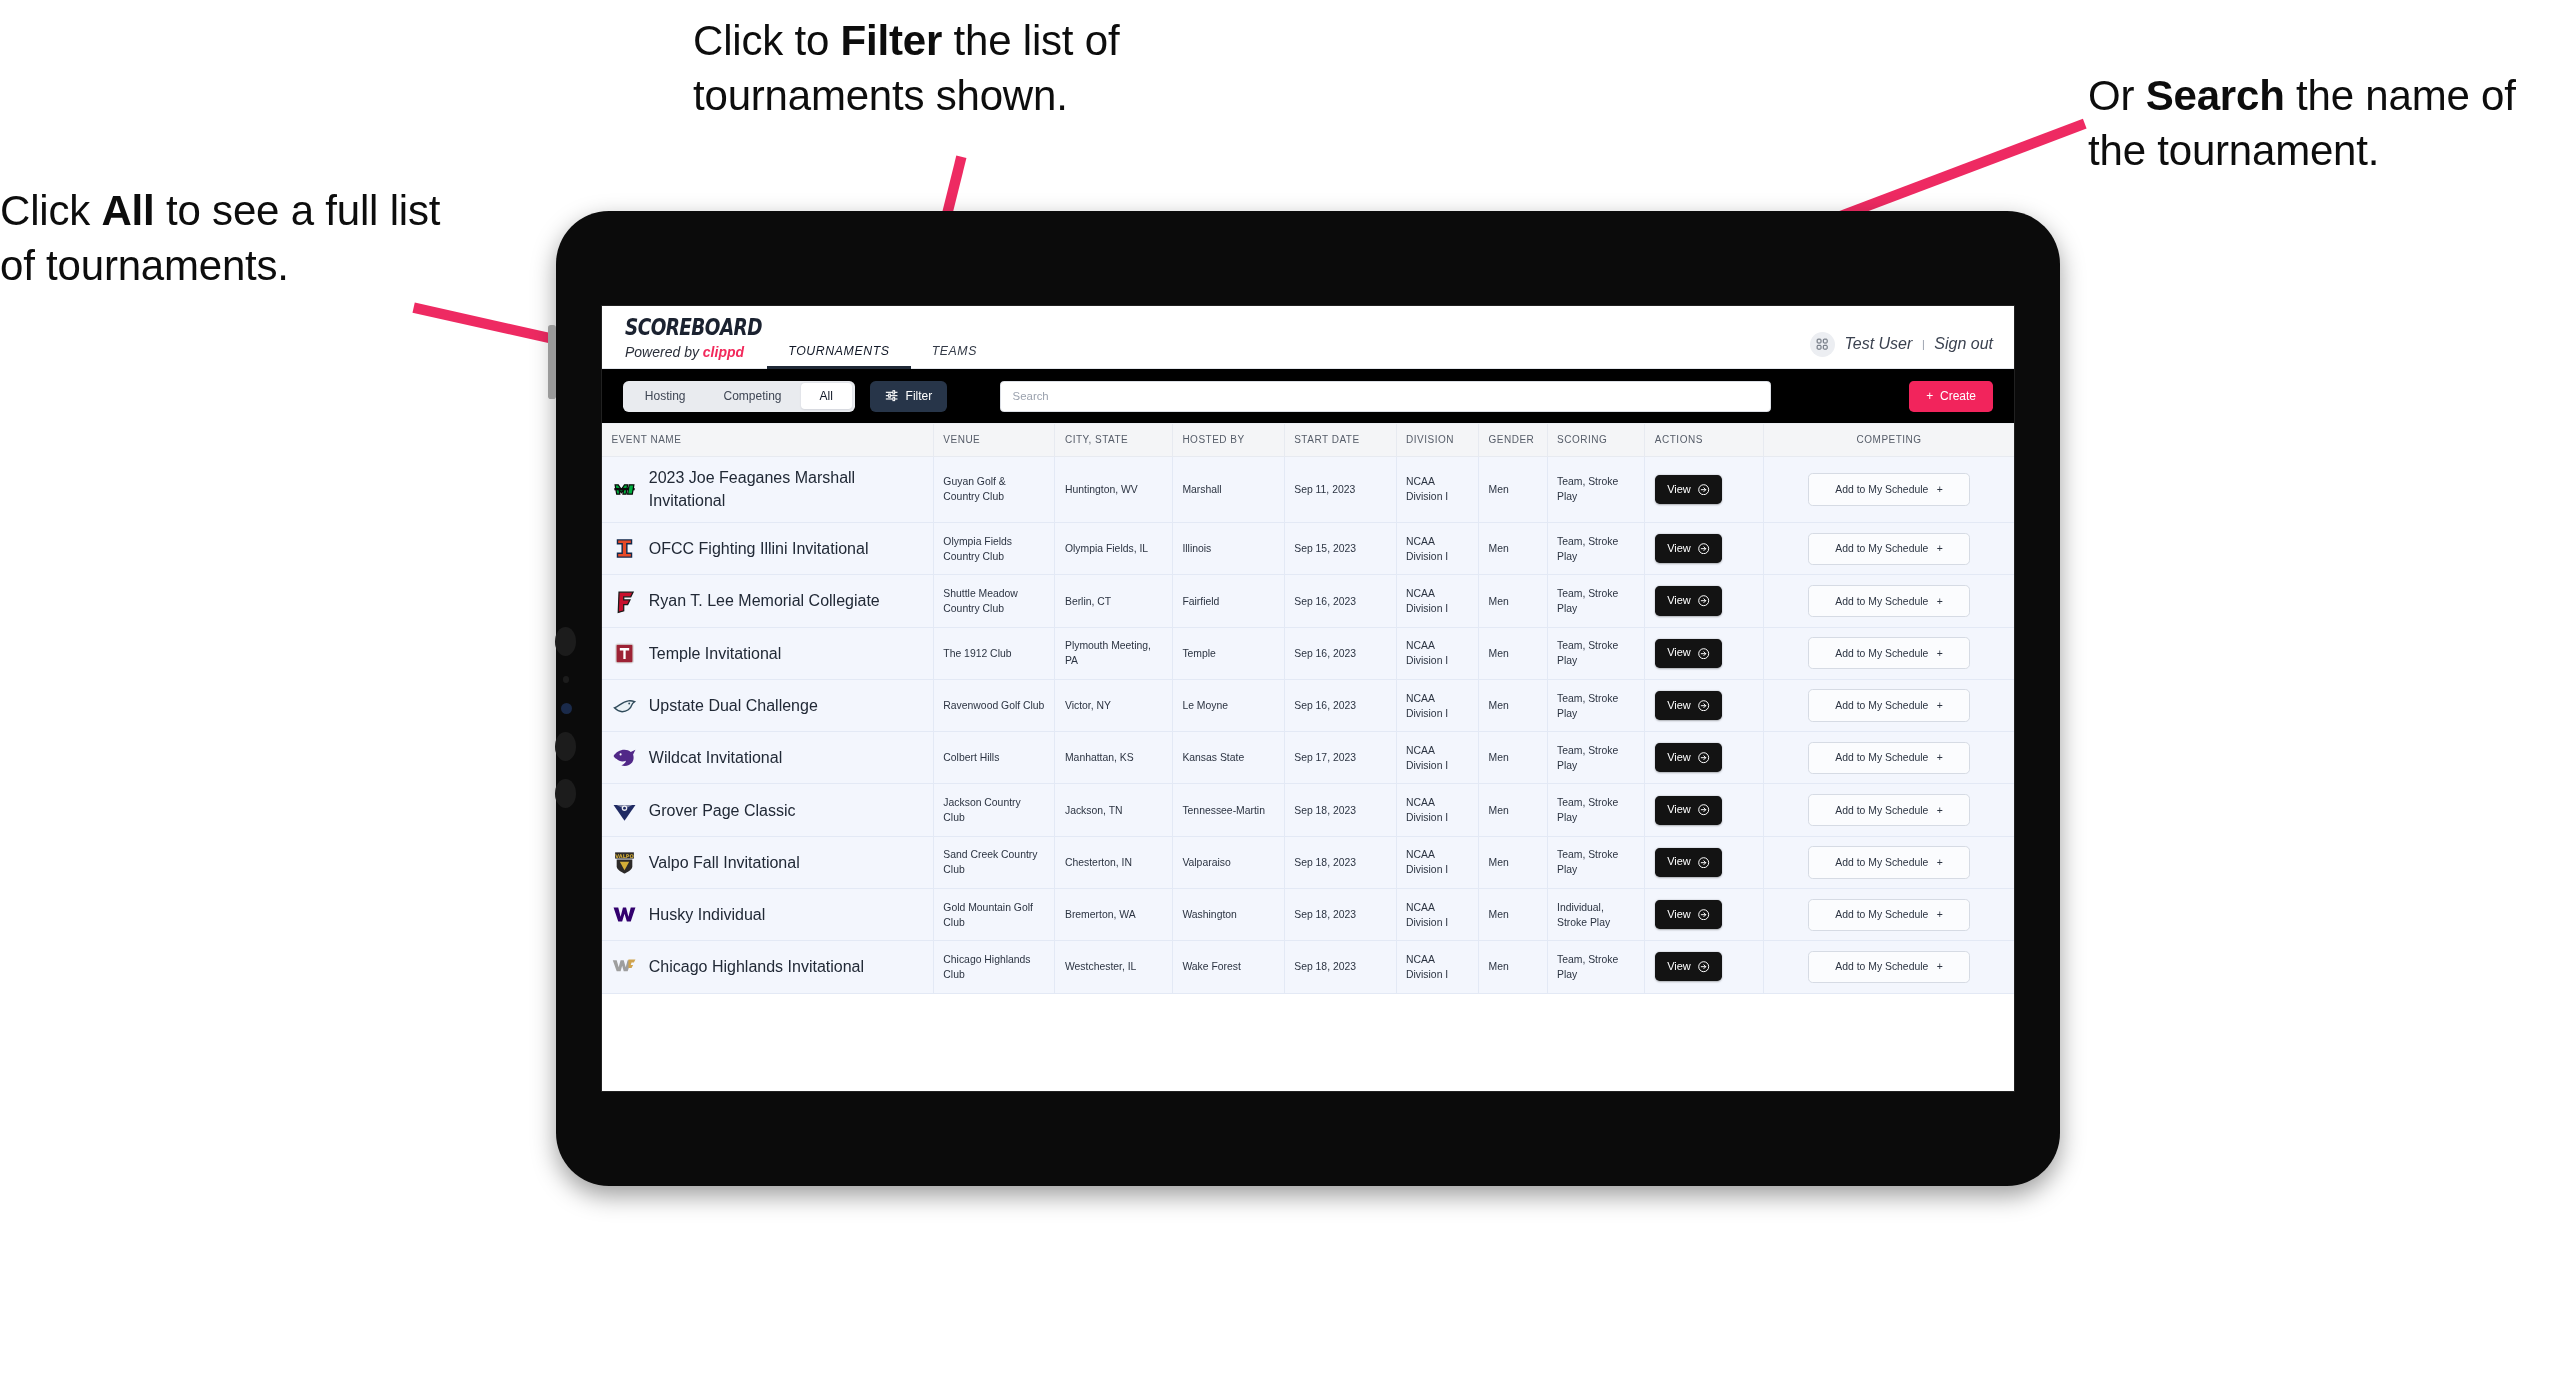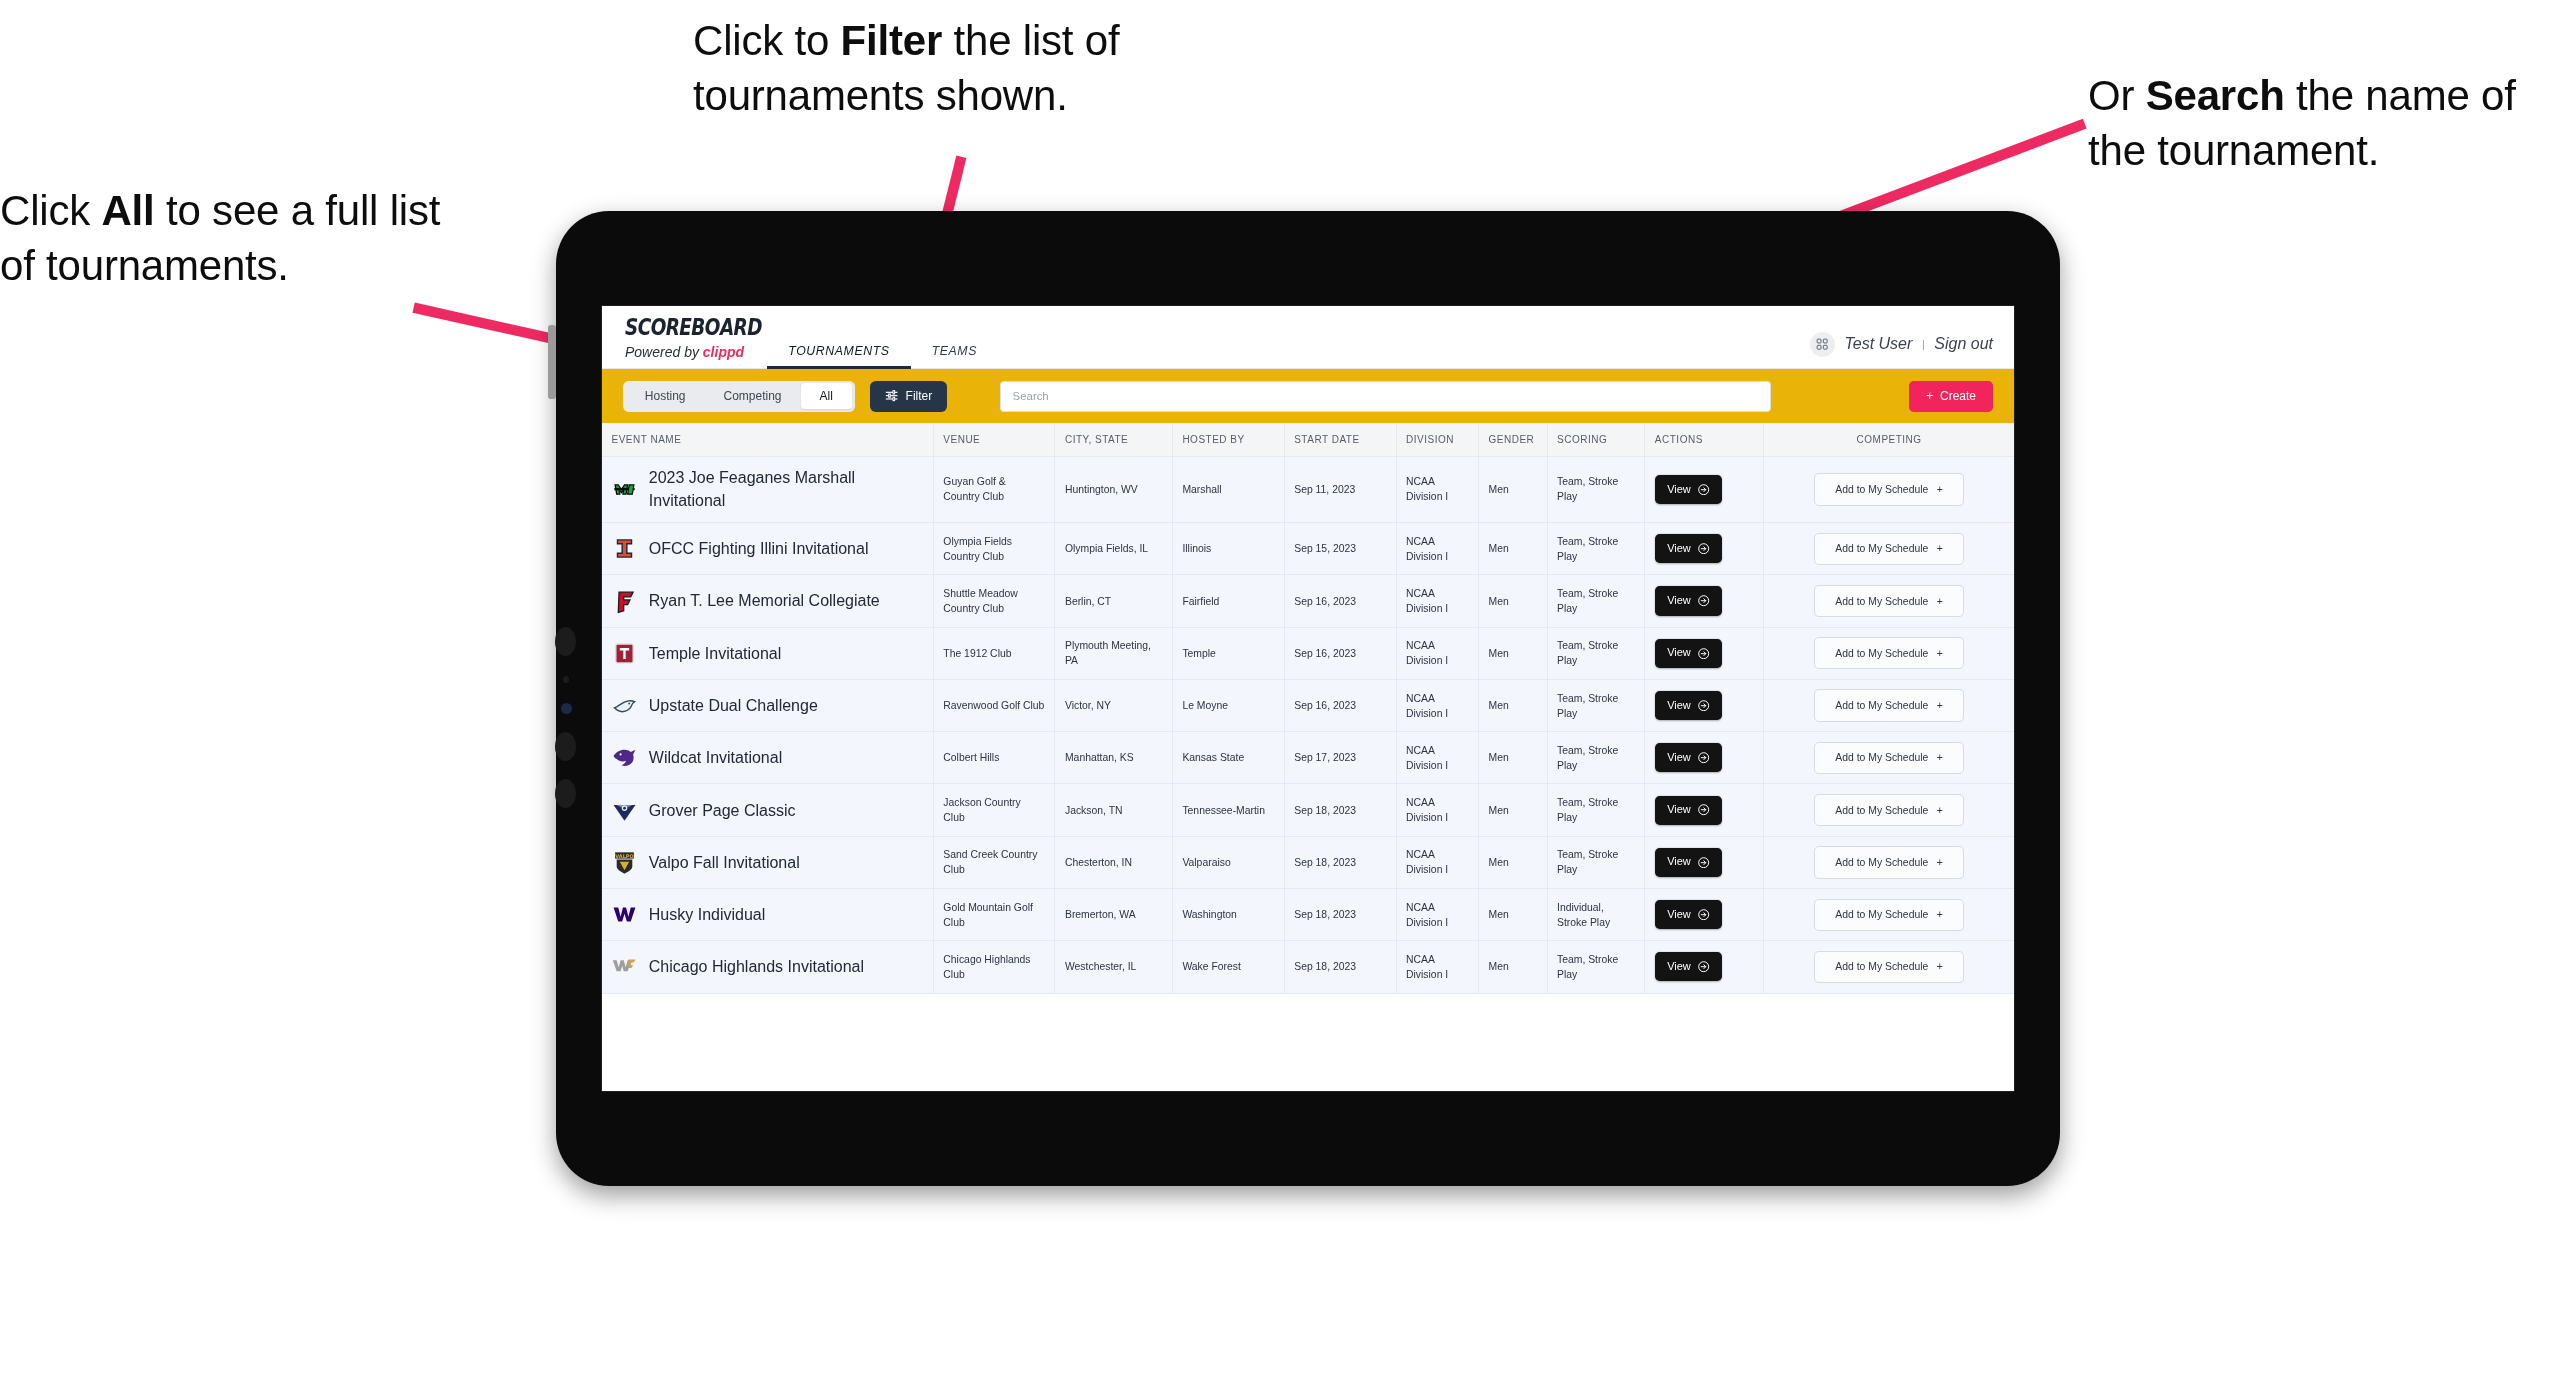--- a/index.html
+++ b/index.html
@@ -75,21 +75,21 @@
   .avatar {
     width:25px; height:25px; border-radius:50%; background:#eceef2;
     display:flex; align-items:center; justify-content:center;
   }
   .avatar svg { display:block; }
   .hr-text { font-size:16px; color:#3b4250; }
   .hr-sep { font-size:11.4px; color:#9aa1ad; }
 
   
   .toolbar {
-    height:55px; background:#eab308; display:flex; align-items:center; padding:0 21px;
+    height:55px; background:#000000; display:flex; align-items:center; padding:0 21px;
     border-bottom:0.9px solid #eceff3;
   }
   .seg {
     display:flex; background:#e9ebef; border-radius:5.7px; padding:2.8px; height:31px; align-items:center;
   }
   .seg-item {
     font-size:12px; color:#3f4654; padding:0 19px; line-height:26px; height:26px;
     border-radius:3.8px; cursor:pointer; white-space:nowrap;
   }
   .seg-item.active { background:#fff; color:#111827; box-shadow:0 0.9px 1.9px rgba(16,24,40,.10); }
@@ -133,21 +133,21 @@
   .ev-name { font-size:16px; color:#212936; }
 
   .view-btn {
     display:inline-flex; align-items:center; gap:7.6px; background:#131313; color:#fff;
     border-radius:4.7px; padding:6.6px 12.3px; font-size:11px; cursor:pointer;
     box-shadow:0 0.9px 1.9px rgba(0,0,0,.3);
   }
   .add-btn {
     display:inline-flex; align-items:center; justify-content:center; gap:8.5px;
     background:#fbfcfe; color:#2c3442; border:0.9px solid #d6dbe4; border-radius:4.7px;
-    padding:7.6px 13.3px; font-size:10.4px; cursor:pointer; width:150px; white-space:nowrap;
+    padding:7.6px 13.3px; font-size:10.4px; cursor:pointer; width:162px; white-space:nowrap;
   }
   .cell-c { text-align:center; }
 </style>
 </head>
 <body>
 
 <div class="annot" style="left:0px; top:150px; width:446px;margin-top:33px;">
   <span>Click </span><b>All</b><span> to see a full list of tournaments.</span>
 </div>
 

